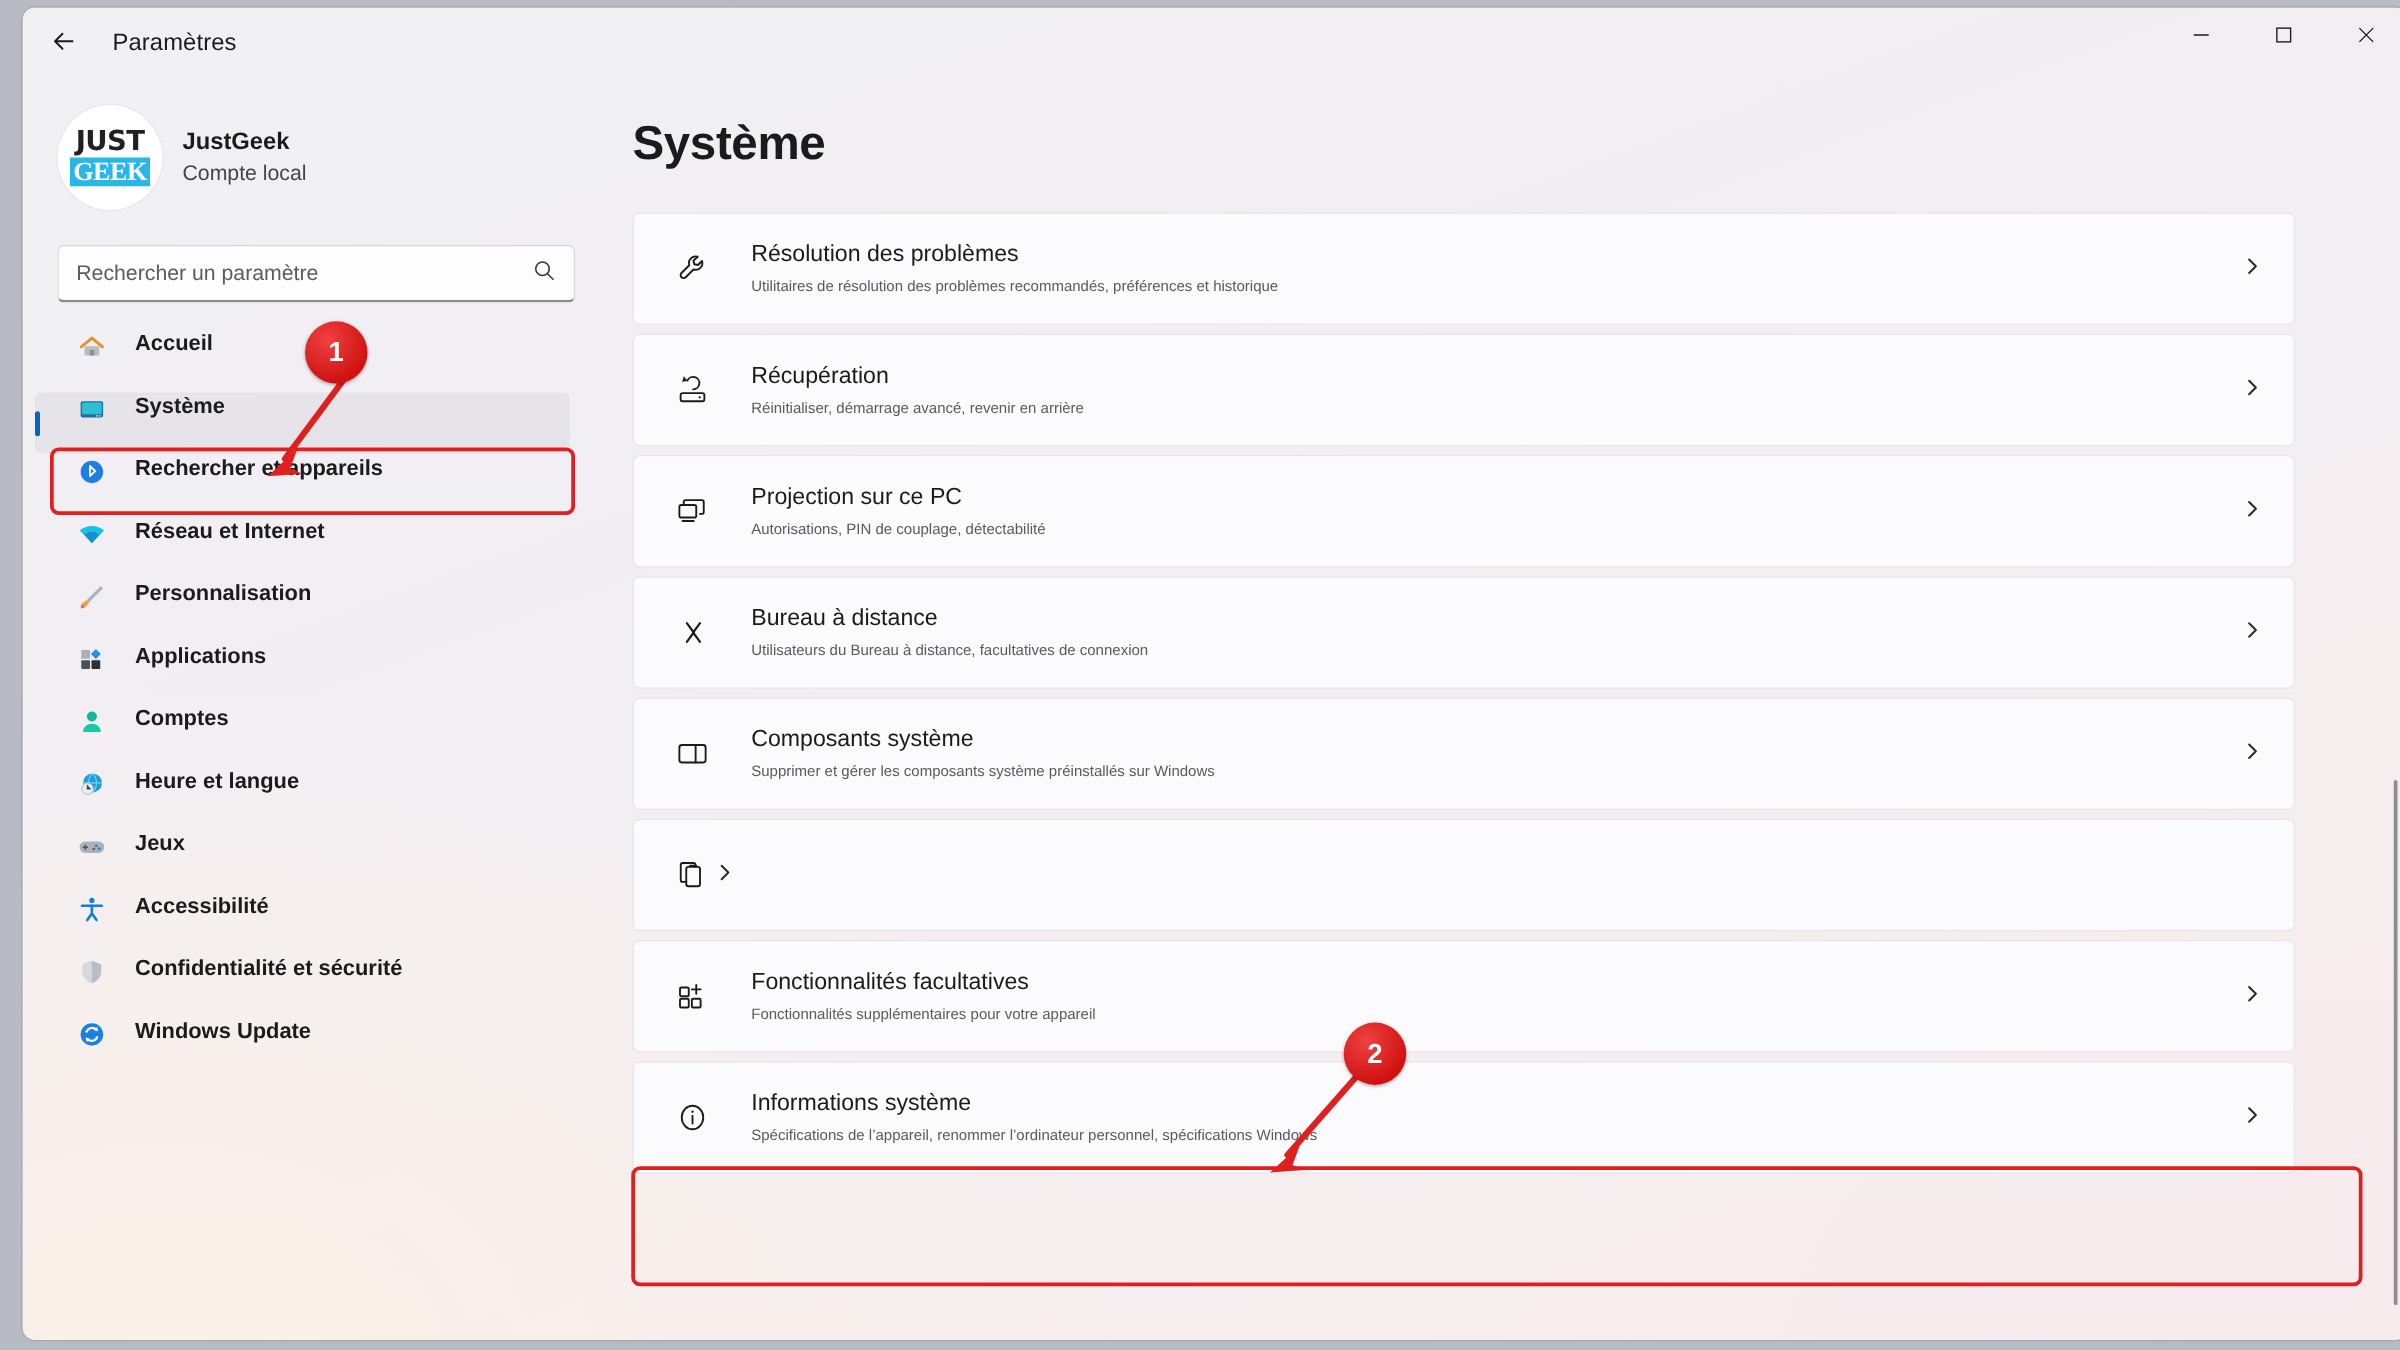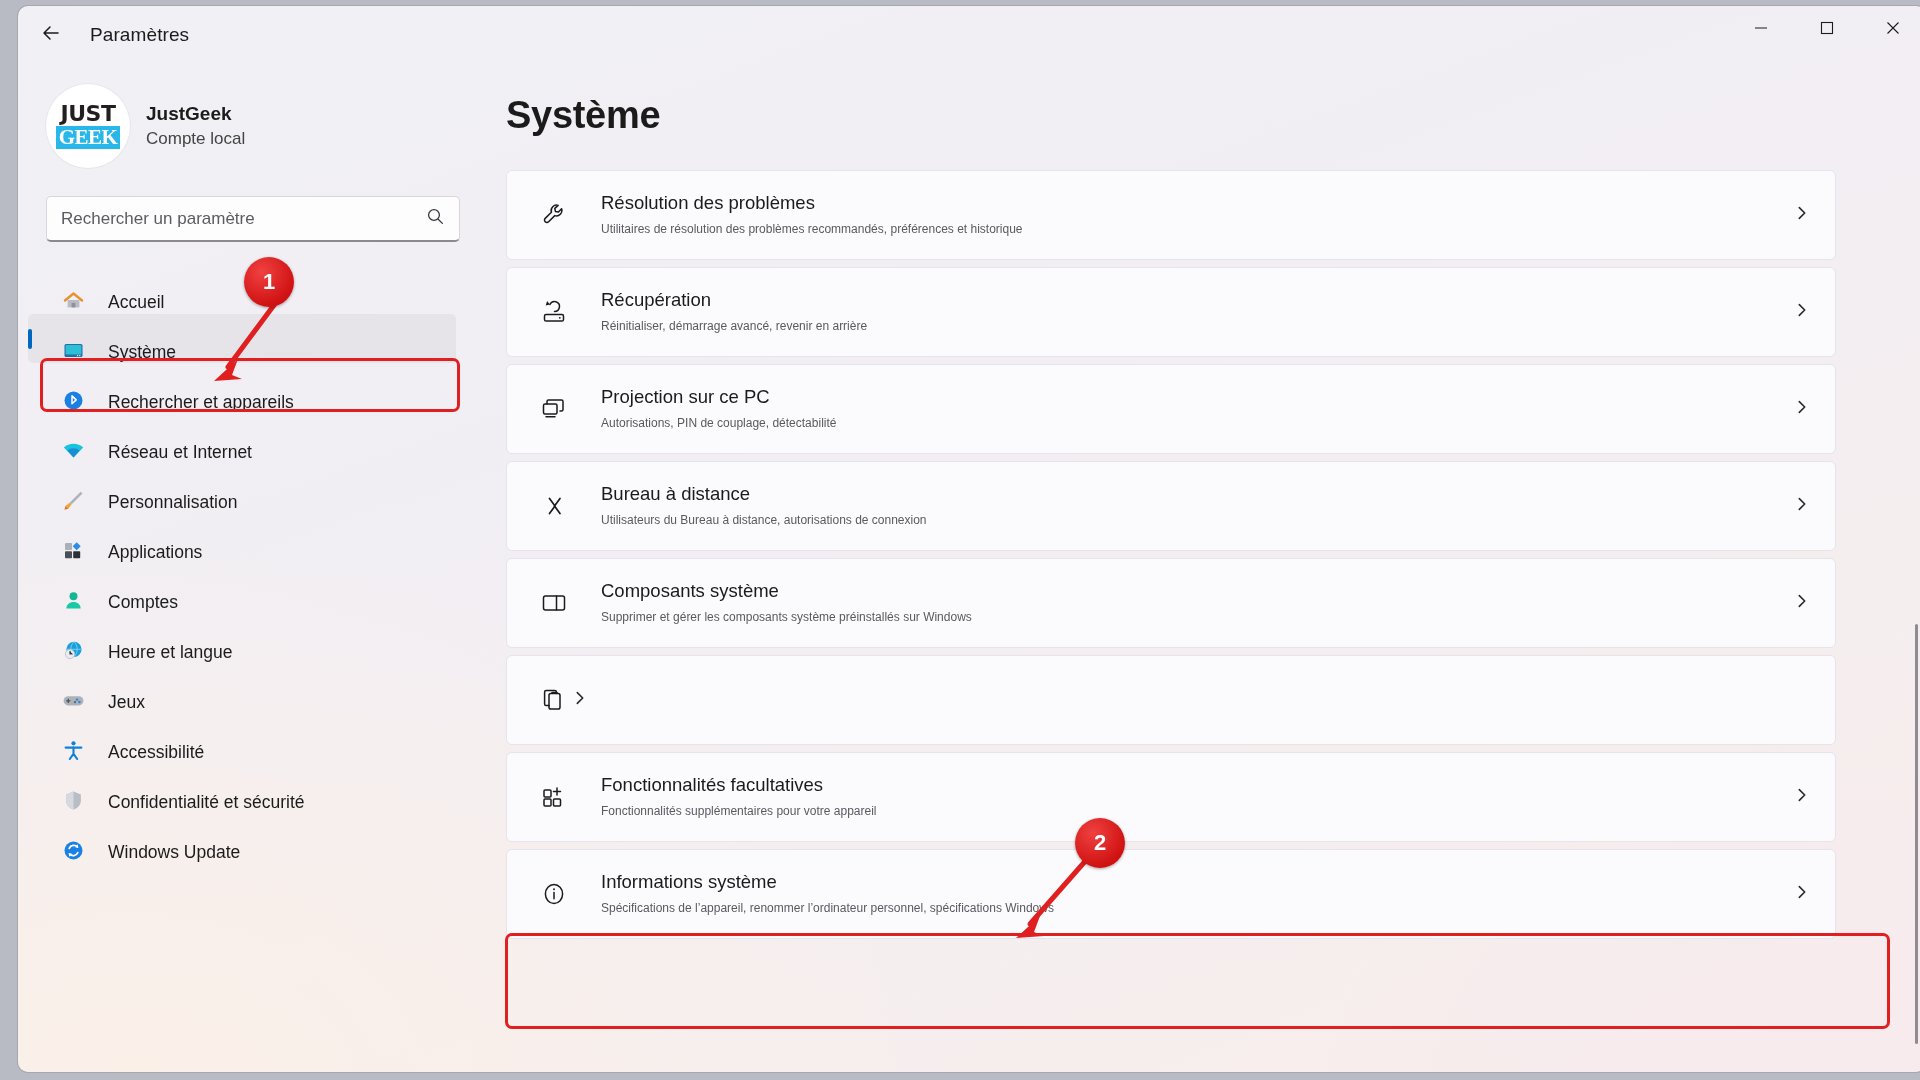--- a/index.html
+++ b/index.html
@@ -121,26 +121,27 @@
     font-family: inherit; font-size: 17px; color: #1b1b1b;
     flex: 1 1 auto;
   }
   #search-input::placeholder { color: #5d5b62; }
   #search-icon { flex: 0 0 auto; margin-left: 8px; }
 
   
   #nav { margin-top: 22px; padding: 0 22px 0 10px; }
   .nav-item {
     position: relative;
-    display: flex; align-items: flex-end;
+    display: flex; align-items: flex-start;
     height: 49px;
     margin: 1px 0;
     padding-left: 32px;
     border-radius: 5px;
     cursor: pointer;
+    font-weight: bold;
   }
   .nav-item.selected { background: rgba(0,0,0,.045); }
   .nav-item.selected::before {
     content: "";
     position: absolute; left: 0; top: 50%;
     transform: translateY(-50%);
     width: 4px; height: 20px;
     border-radius: 2px; background: #0067c0;
   }
   .nav-icon {
@@ -500,21 +501,21 @@
 
       <div class="card">
         <span class="card-icon">
           <svg width="30" height="30" viewBox="0 0 30 30" fill="none" stroke="#1b1b1b" stroke-width="1.7" stroke-linecap="round" stroke-linejoin="round">
             <path d="M10.5 7.5L16 15l-5.5 7.5"></path>
             <path d="M21 7.5L15.5 15l5.5 7.5"></path>
           </svg>
         </span>
         <div class="card-text">
           <div class="card-title">Bureau à distance</div>
-          <div class="card-sub">Utilisateurs du Bureau à distance, autorisations de connexion</div>
+          <div class="card-sub">Utilisateurs du Bureau à distance, facultatives de connexion</div>
         </div>
         <span class="card-chevron">
           <svg width="18" height="18" viewBox="0 0 18 18" fill="none" stroke="#2a2a2a" stroke-width="1.6" stroke-linecap="round" stroke-linejoin="round">
             <path d="M6.3 3.6L11.7 9l-5.4 5.4"></path>
           </svg>
         </span>
       </div>
 
       <div class="card">
         <span class="card-icon">

